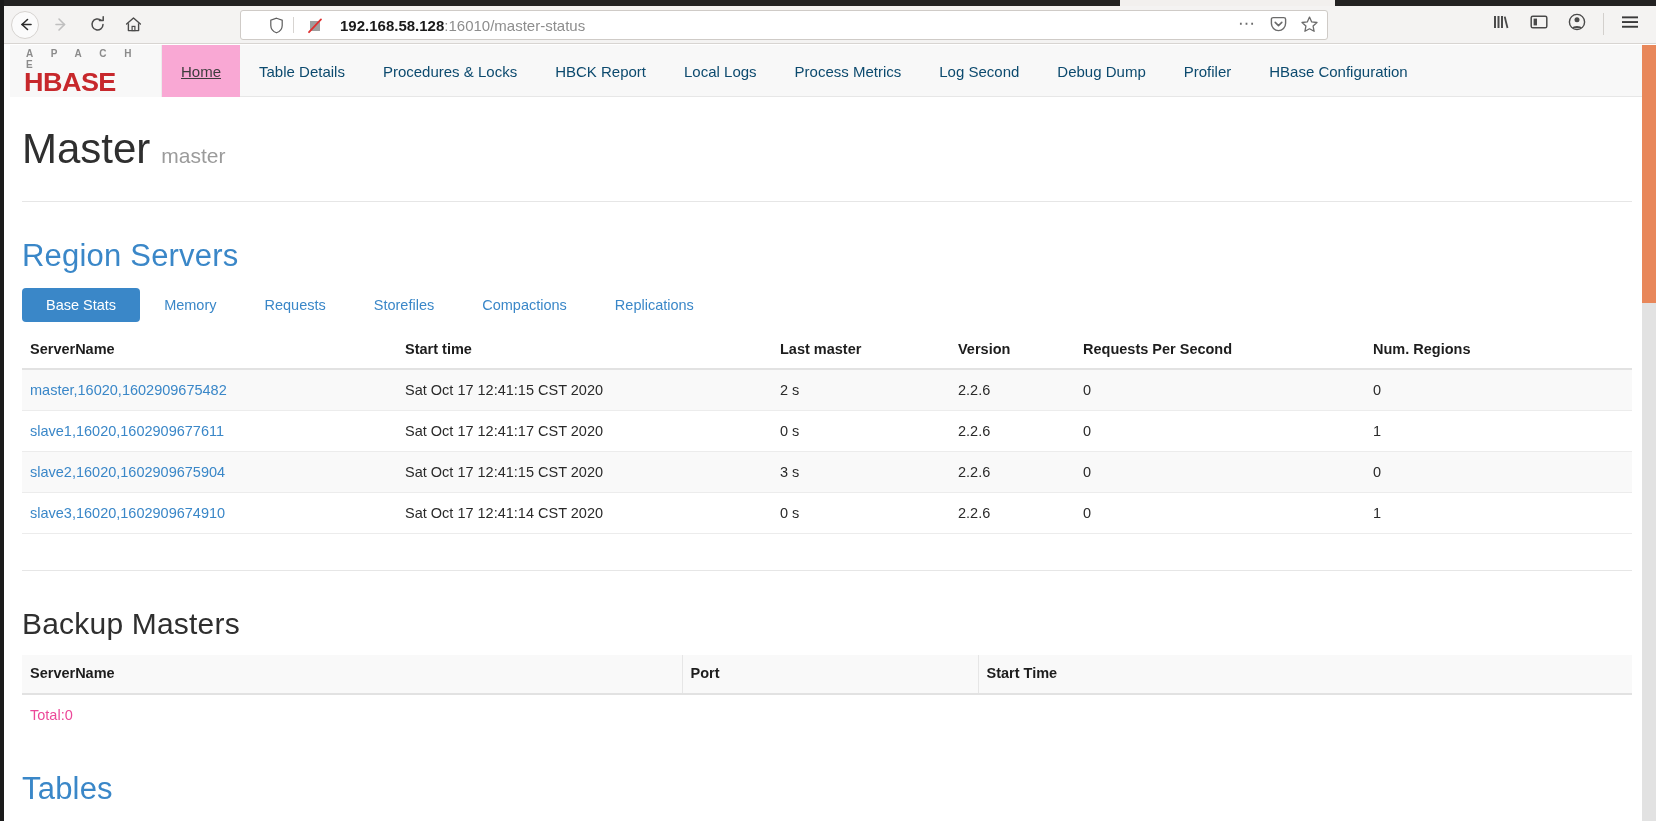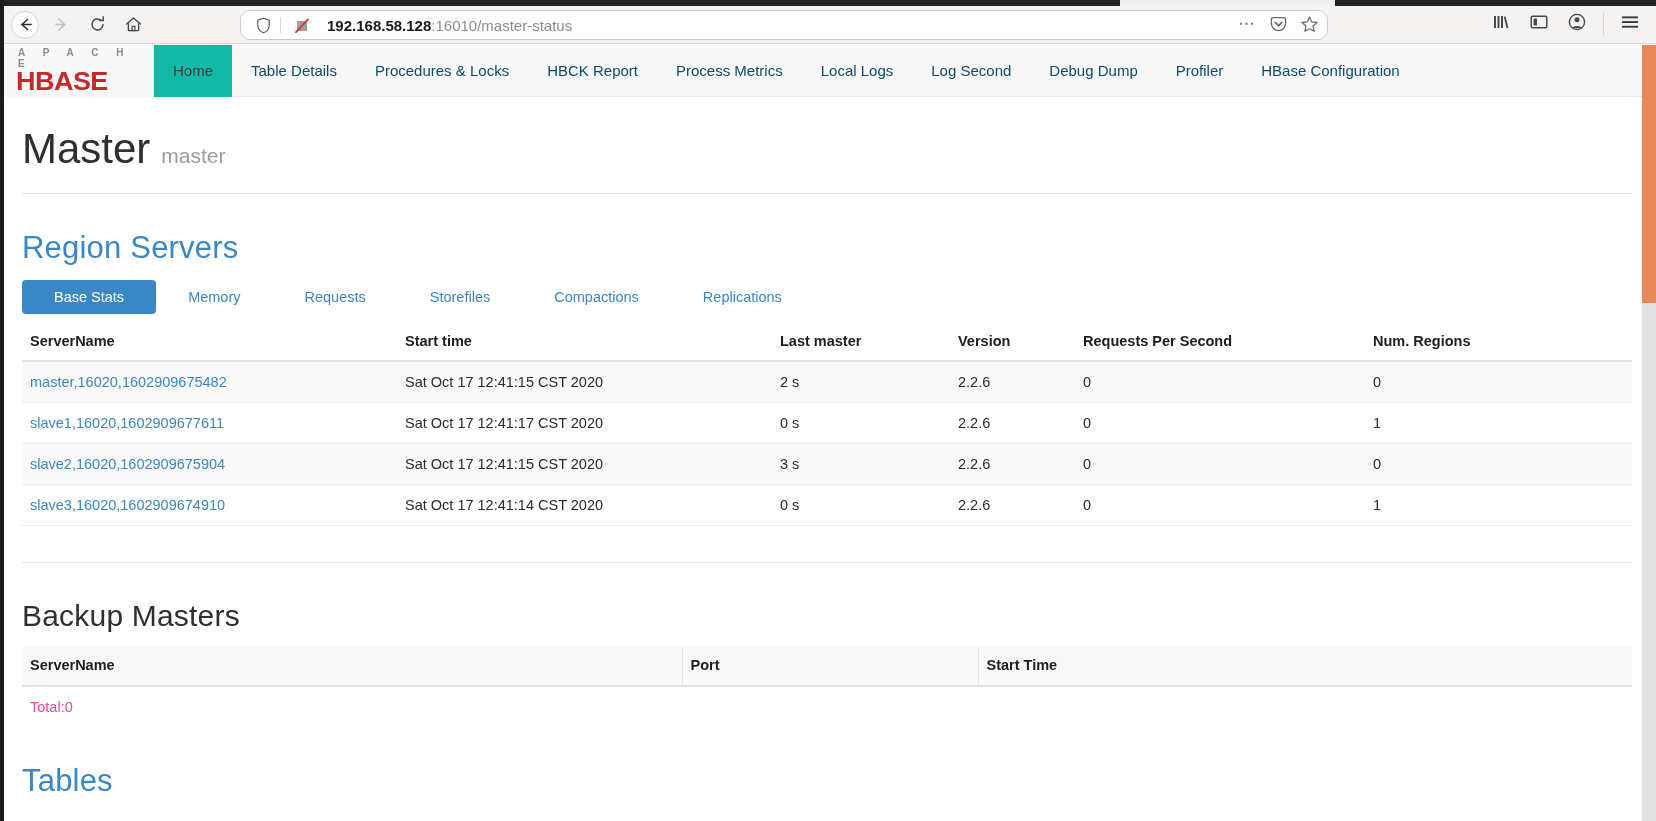--- a/index.html
+++ b/index.html
@@ -43,22 +43,22 @@
   .nav-btn.back { color:#2b2b2b; }
   .nav-btn.fwd  { color:#bdbdbd; }
   .nav-btn svg { display:block; }
   .back-circle {
     width:28px;height:28px;border-radius:50%;border:1px solid #d6d3d0;
     display:flex;align-items:center;justify-content:center;background:#fbfbfb;
   }
 
   .urlbar {
     position:absolute; left:240px; top:10px; width:1088px; height:30px;
-    background:#fff; border:1px solid #cfcbc7; border-radius:10px;
-    display:flex; align-items:center; padding:0 11px; gap:4px;
+    background:#fff; border:1px solid #cfcbc7; border-radius:3px;
+    display:flex; align-items:center; padding:0 24px; gap:4px;
   }
   .shield-icon { width:22px; display:flex; justify-content:center; color:#5c5c5c; }
   .url-sep { width:1px; height:16px; background:#d7d4d1; margin:0 6px 0 2px; }
   .tracker-icon { width:22px; display:flex; justify-content:center; align-items:center; }
   .url-text {
     font-size:15px; color:#8d8d8d; margin-left:10px;
     white-space:nowrap; overflow:hidden;
     font-family:"Liberation Sans", sans-serif;
   }
   .url-host { color:#1a1a1a; font-weight:bold; }
@@ -72,24 +72,24 @@
     position:absolute; right:8px; top:8px; height:32px;
     display:flex; align-items:center; gap:2px;
   }
   .chrome-right .cbtn {
     width:36px;height:30px;display:flex;align-items:center;justify-content:center;color:#4a4a4a;
   }
   .chrome-sep { width:1px; height:22px; background:#d3d0cd; margin:0 6px; }
 
   
   .hbase-nav {
-    position:absolute; left:2px; top:45px; width:1646px; height:52px;
+    position:absolute; left:10px; top:45px; width:1646px; height:52px;
     background:#f8f8f8;
     border-bottom:1px solid #e7e7e7;
-    display:flex; align-items:center;
+    display:flex; align-items:flex-start;
   }
   .brand {
     width:152px; height:52px; padding-left:14px;
     display:flex; flex-direction:column; justify-content:center;
     background:#f8f8f8;
     border-right:1px solid #ececec;
   }
   .brand .apache {
     font-size:10px; letter-spacing:7.5px; color:#8b8b8b; font-weight:bold;
     font-family:"Liberation Sans", sans-serif; line-height:11px;
@@ -98,43 +98,43 @@
   .brand .hbase {
     font-size:25px; letter-spacing:-0.5px; color:#c7282c; font-weight:bold;
     font-family:"Liberation Sans", sans-serif; line-height:25px;
     transform:scaleX(1.08); transform-origin:left center;
   }
   .nav-links { display:flex; align-items:center; height:52px; }
   .nav-link {
     padding:0 19px; height:52px; display:flex; align-items:center;
     font-size:15px; color:#0c4a6e; white-space:nowrap;
   }
-  .nav-link.active { color:#3d3d3d; background:#14b8a6; }
+  .nav-link.active { color:#3d3d3d; background:#f9a8d4;text-decoration:underline; }
 
   
   .content { position:absolute; left:4px; top:97px; width:1646px; }
   .inner { padding:0 18px 0 18px; }
 
   .page-header {
-    padding-top:28px; padding-bottom:20px;
+    padding-top:28px; padding-bottom:28px;
     border-bottom:1px solid #e6e6e6;
     margin:0 0 0 0;
   }
   .page-title { font-size:42px; color:#2f2f2f; font-weight:normal; display:inline; }
   .page-subtitle { font-size:21px; color:#9b9b9b; margin-left:11px; display:inline; }
 
   .section-title {
     font-size:31px; color:#3a87c8; font-weight:normal;
     margin:36px 0 14px 0; letter-spacing:0.2px;
   }
   .section-title.dark { color:#2f2f2f; font-size:30px; }
 
   .tabs { display:flex; align-items:center; gap:0; margin-bottom:10px; }
   .tab {
-    font-size:14.5px; color:#3a87c8; padding:9px 32px; border-radius:4px;
+    font-size:14.5px; color:#3a87c8; padding:9px 24px; border-radius:4px;
     white-space:nowrap;
   }
   .tab.active { background:#3a87c8; color:#fff; }
 
   table.rs { width:100%; border-collapse:collapse; font-size:14.5px; }
   table.rs th {
     text-align:left; font-weight:bold; color:#1d1d1d; font-size:14.5px;
     padding:9px 8px 11px 8px; border-bottom:2px solid #e2e2e2;
   }
   table.rs td {
@@ -300,22 +300,22 @@
   <div class="hbase-nav">
     <div class="brand">
       <div class="apache">A P A C H E</div>
       <div class="hbase">HBASE</div>
     </div>
     <div class="nav-links">
       <div class="nav-link active">Home</div>
       <div class="nav-link">Table Details</div>
       <div class="nav-link">Procedures &amp; Locks</div>
       <div class="nav-link">HBCK Report</div>
+      <div class="nav-link">Local Logs</div>
       <div class="nav-link">Process Metrics</div>
-      <div class="nav-link">Local Logs</div>
       <div class="nav-link">Log Second</div>
       <div class="nav-link">Debug Dump</div>
       <div class="nav-link">Profiler</div>
       <div class="nav-link">HBase Configuration</div>
     </div>
   </div>
 
   <div class="content">
     <div class="inner">
 

